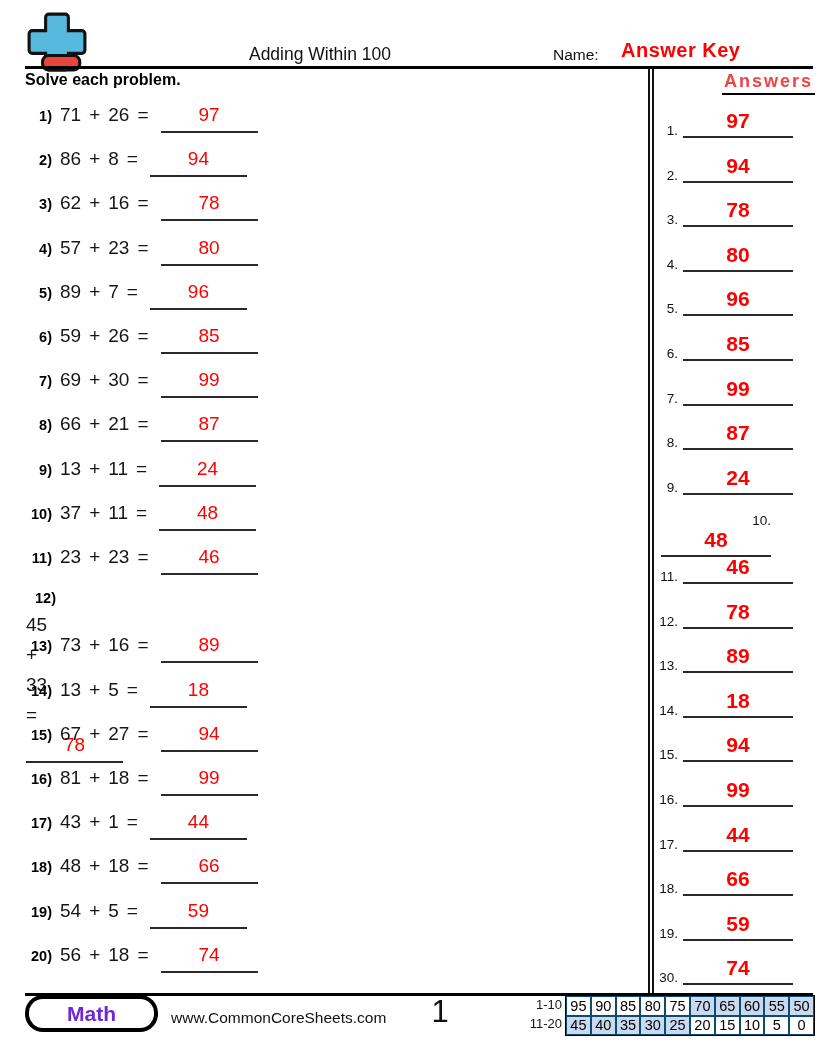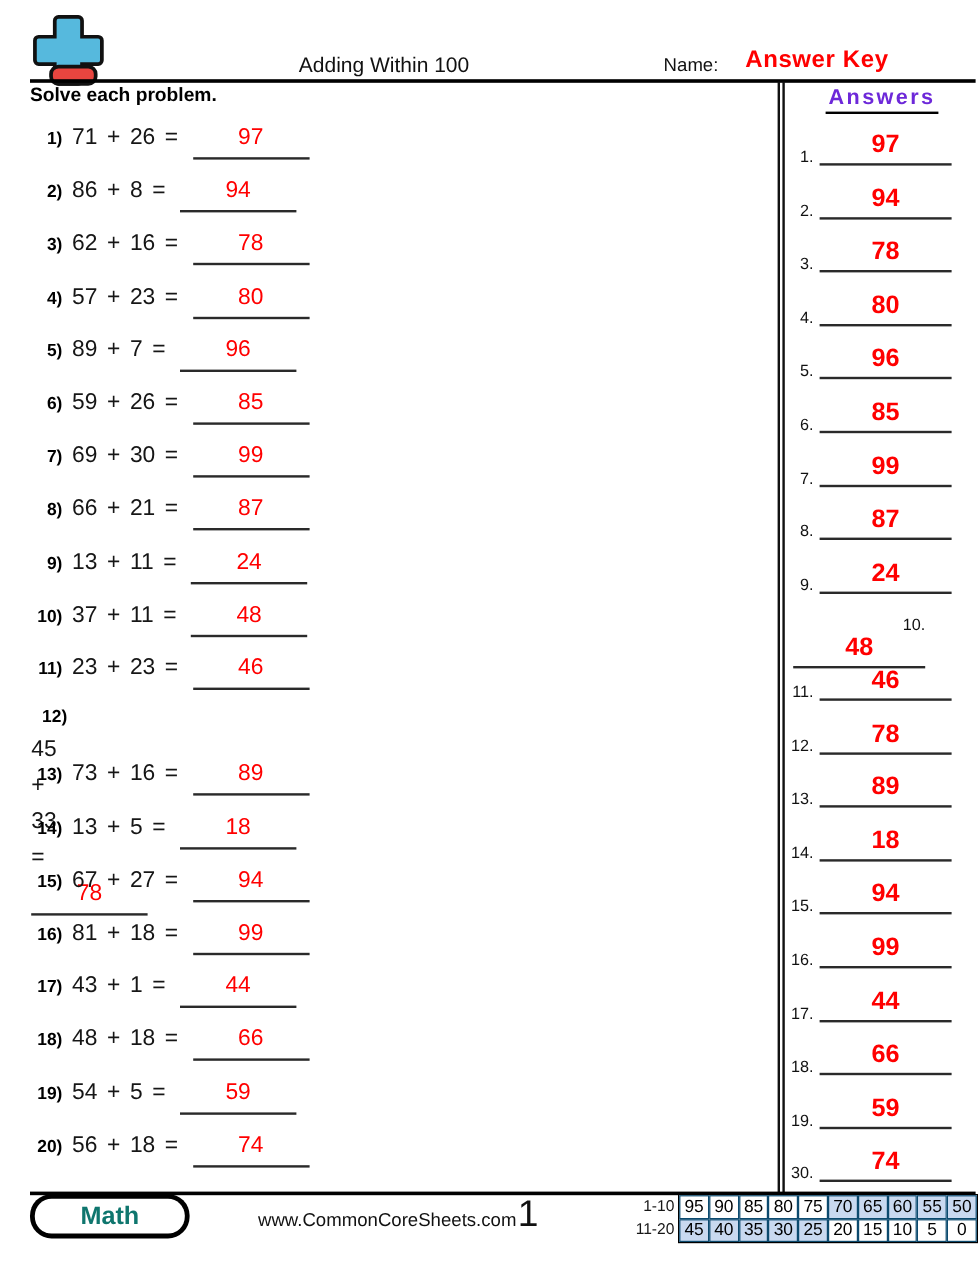--- a/index.html
+++ b/index.html
@@ -25,38 +25,38 @@
   
   .problems-list { position:absolute; left:0; top:0; width:648px; height:1056px; }
   .problem-row { position:absolute; left:22px; height:28px; padding-top:16px;
                  display:flex; align-items:baseline; gap:8px; font-size:19px; }
   .pnum { width:30px; text-align:right; font-size:14.5px; font-weight:bold; color:#000; }
   .answer-line { display:inline-flex; justify-content:center; width:97px;
                  border-bottom:2px solid #2a2a2a; padding-bottom:5px; margin-left:4px; }
   .answer-val { color:#ff0000; }
 
   
-  .answers-title { position:absolute; left:655px; top:71px; width:160px; text-align:center;
-                   font-size:18px; font-weight:bold; letter-spacing:2px; color:#6d28d9; }
+  .answers-title { position:absolute; left:655px; top:71px; width:160px; text-align:right;
+                   font-size:18px; font-weight:bold; letter-spacing:2px; color:#ef4444; }
   .answers-title span { border-bottom:2px solid #000; padding:0 2px 2px 2px; }
   .answers-list { position:absolute; left:0; top:0; width:816px; height:1056px; }
   .answer-row { position:absolute; left:656px; height:30px; display:flex; align-items:flex-end; }
   .anum { width:22px; text-align:right; font-size:13.5px; color:#111; }
   .ans-line { width:110px; margin-left:5px; height:30px; border-bottom:2px solid #2a2a2a;
               display:flex; align-items:flex-end; justify-content:center; }
   .ans-val { font-size:21px; font-weight:bold; color:#ff0000; margin-bottom:3px; }
 
   
   .footer-line { position:absolute; left:25px; right:3px; top:993px; height:2.5px; background:#000; }
   .math-pill { position:absolute; left:25px; top:995px; width:133px; height:37px;
                background:#000; border-radius:18px; }
   .math-pill-inner { position:absolute; left:4px; top:4px; right:4px; bottom:4px; background:#fff;
                      border-radius:14px; display:flex; align-items:center; justify-content:center;
-                     font-size:21px; font-weight:bold; color:#0f766e; }
-  .website { position:absolute; left:171px; top:1009px; font-size:15.5px; color:#111;margin-left:44px; }
+                     font-size:21px; font-weight:bold; color:#6d28d9; }
+  .website { position:absolute; left:171px; top:1009px; font-size:15.5px; color:#111; }
   .page-number { position:absolute; left:420px; top:994px; width:40px; text-align:center;
                  font-size:31px; color:#111; }
   .score-label-1 { position:absolute; left:505px; top:997px; width:57px; text-align:right; font-size:13px; }
   .score-label-2 { position:absolute; left:505px; top:1016px; width:57px; text-align:right; font-size:13px; }
   .score-table { position:absolute; left:565px; top:995px; width:248px;
                  display:grid; grid-template-columns:repeat(10,1fr); grid-auto-rows:19.5px;
                  border:1.5px solid #000; background:#fff; }
   .score-cell { border:1px solid #0c4a6e; font-size:14.5px; color:#000;
                 display:flex; align-items:center; justify-content:center; }
   .score-cell.hl { background:#c9d9f0; }

